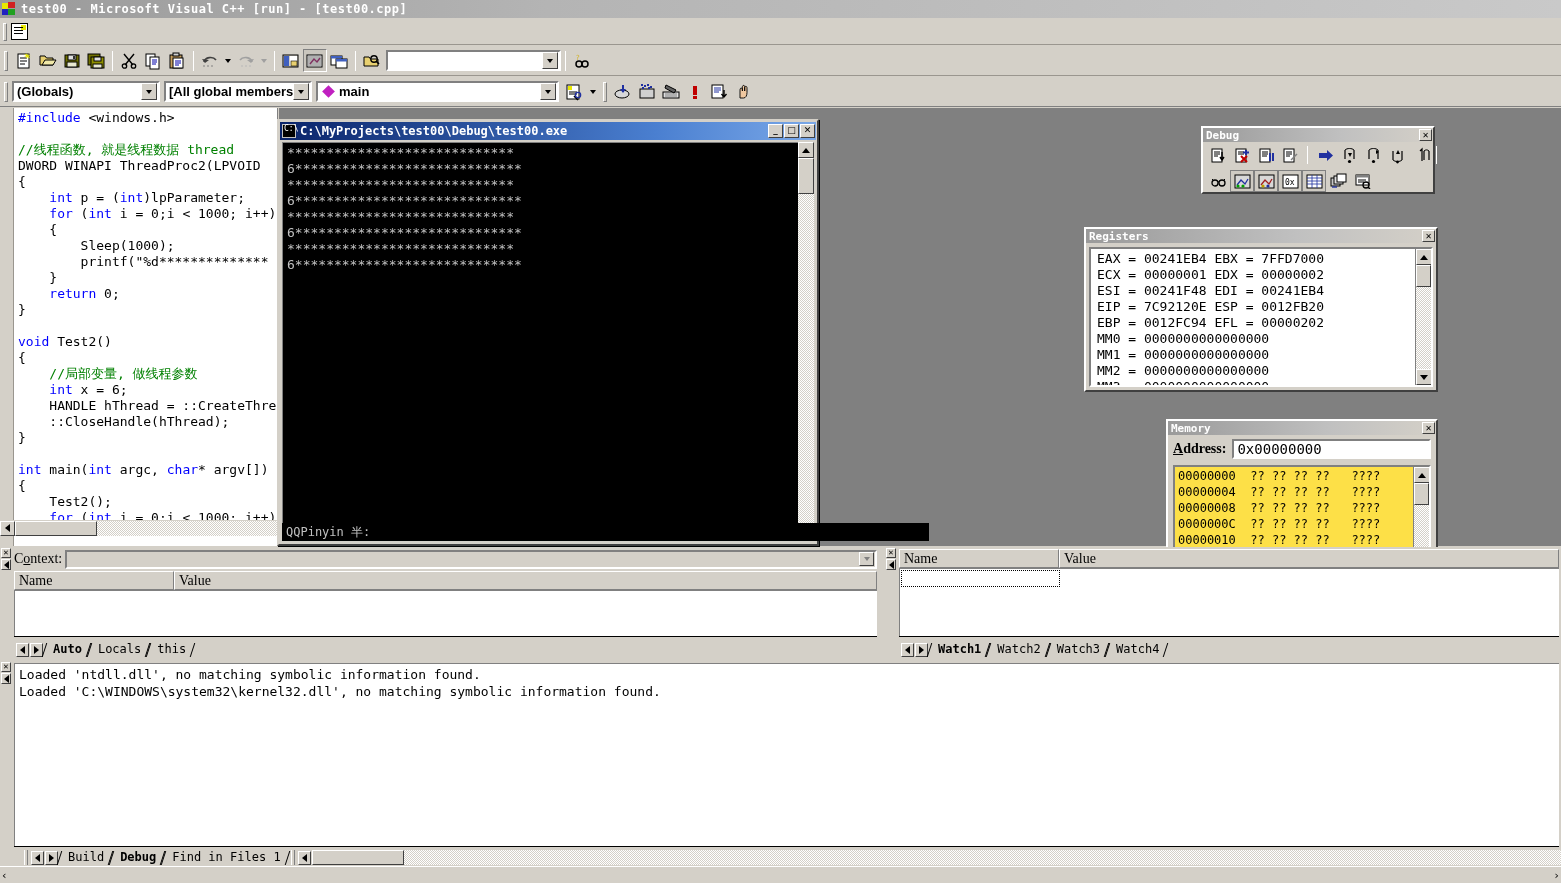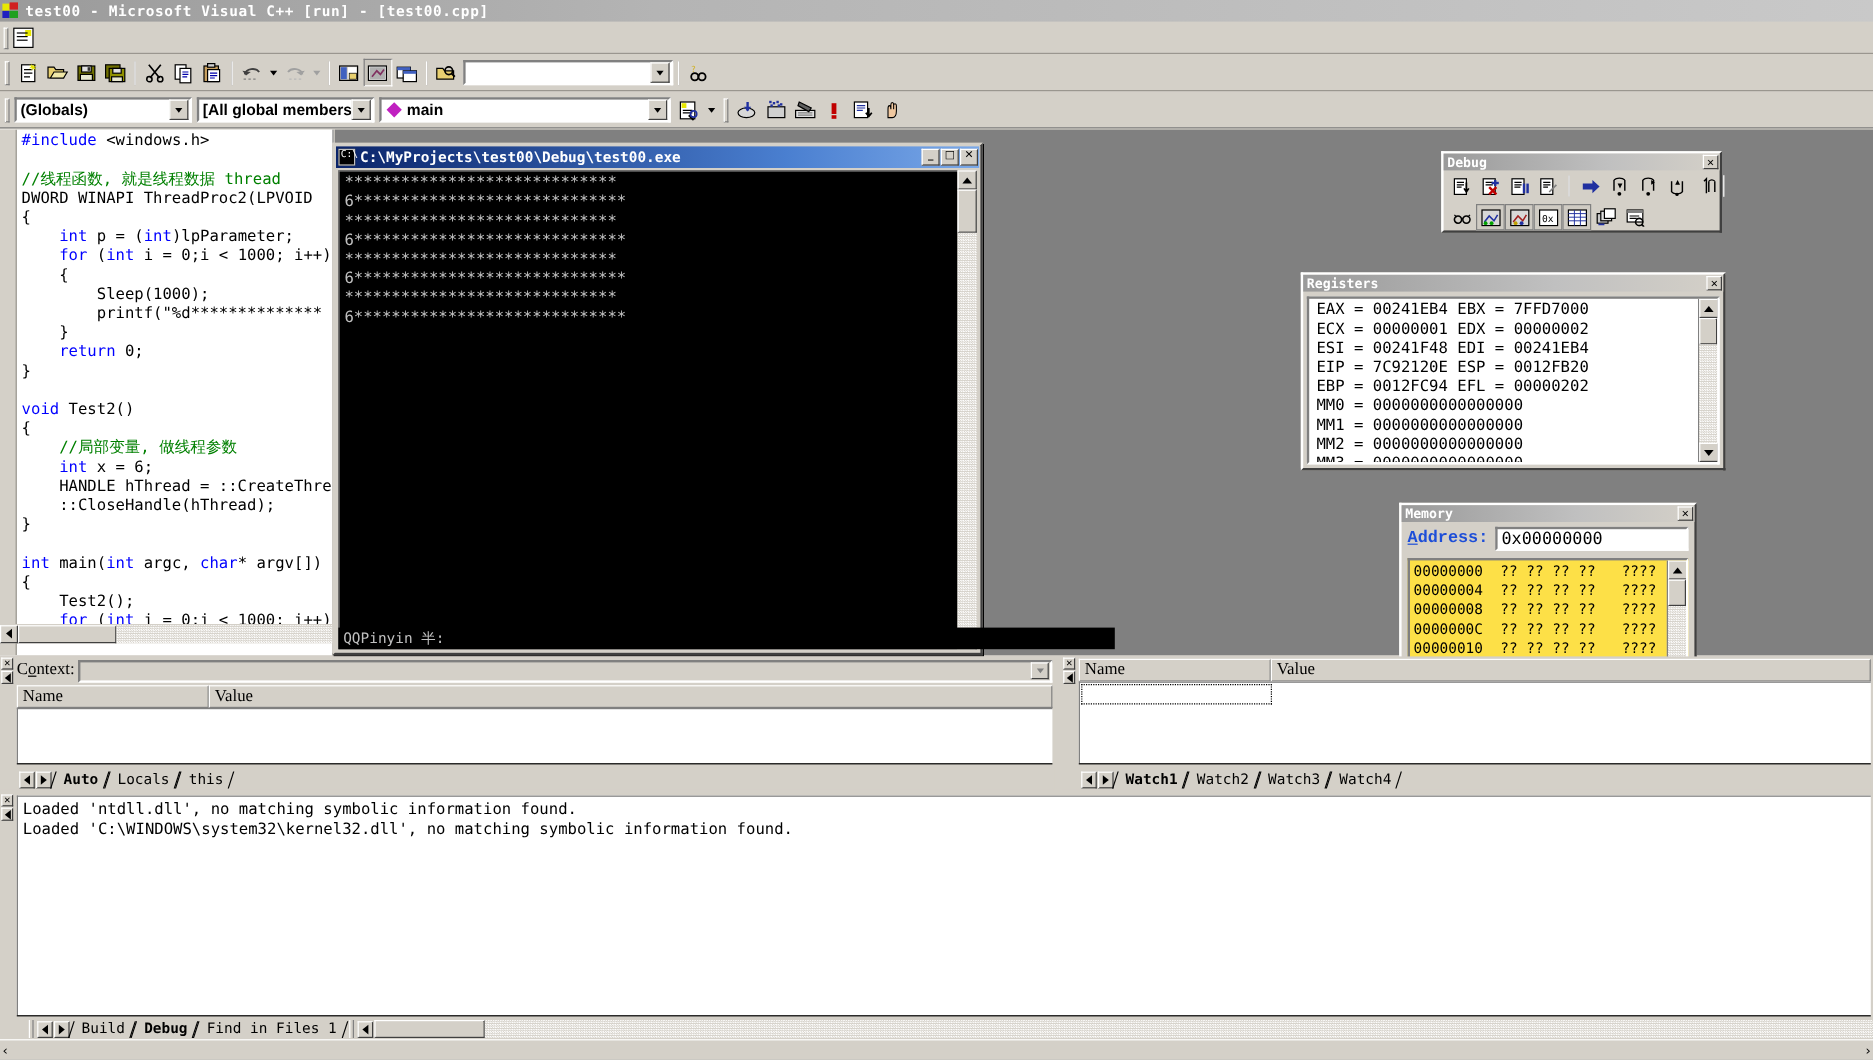--- a/index.html
+++ b/index.html
@@ -202,24 +202,24 @@
   #regpal pre { margin:0;padding:2px 0 0 6px;flex:1 1 auto;
     font-family:"DejaVu Sans Mono",monospace;font-size:13px;line-height:16px;
     color:#000;white-space:pre;}
   .vscroll { width:16px; background:#d4d0c8; display:flex;flex-direction:column;flex:0 0 auto;
     border-left:1px solid #808080;}
   .vscroll .vt { flex:1 1 auto; background: repeating-conic-gradient(#ffffff 0% 25%, #d4d0c8 0% 50%) 0 0/2px 2px;}
   .vthumb { height:22px;background:#d4d0c8;
     border-top:1px solid #ffffff;border-left:1px solid #ffffff;
     border-right:1px solid #404040;border-bottom:1px solid #404040;flex:0 0 auto;}
 
-  #mempal { left:1166px; top:419px; width:248px; height:164px; }
+  #mempal { left:1166px; top:419px; width:272px; height:164px; }
   #mempal .addrrow { display:flex;align-items:center;padding:4px 5px 3px 5px;}
-  #mempal .addrlbl { font-family:Liberation Mono, monospace;font-size:14px;font-weight:bold;
-    color:#1d4ed8;margin-right:6px;white-space:nowrap;}
+  #mempal .addrlbl { font-family:Liberation Serif, serif;font-size:14px;font-weight:bold;
+    color:#000000;margin-right:6px;white-space:nowrap;}
   #mempal .addrlbl u{text-decoration:underline;}
   #mempal .addrfield { flex:1 1 auto;height:20px;background:#ffffff;
     border:2px solid;border-color:#808080 #ffffff #ffffff #808080;
     font-family:"DejaVu Sans Mono",monospace;font-size:14px;color:#000;
     display:flex;align-items:center;padding-left:3px;}
   #mempal .mlist { position:absolute;left:5px;top:44px;right:5px;bottom:4px;
     background:#fde047;border:2px solid;border-color:#808080 #ffffff #ffffff #808080;
     display:flex;overflow:hidden;}
   #mempal pre { margin:0;padding:1px 0 0 3px;flex:1 1 auto;
     font-family:"DejaVu Sans Mono",monospace;font-size:12px;line-height:16px;

